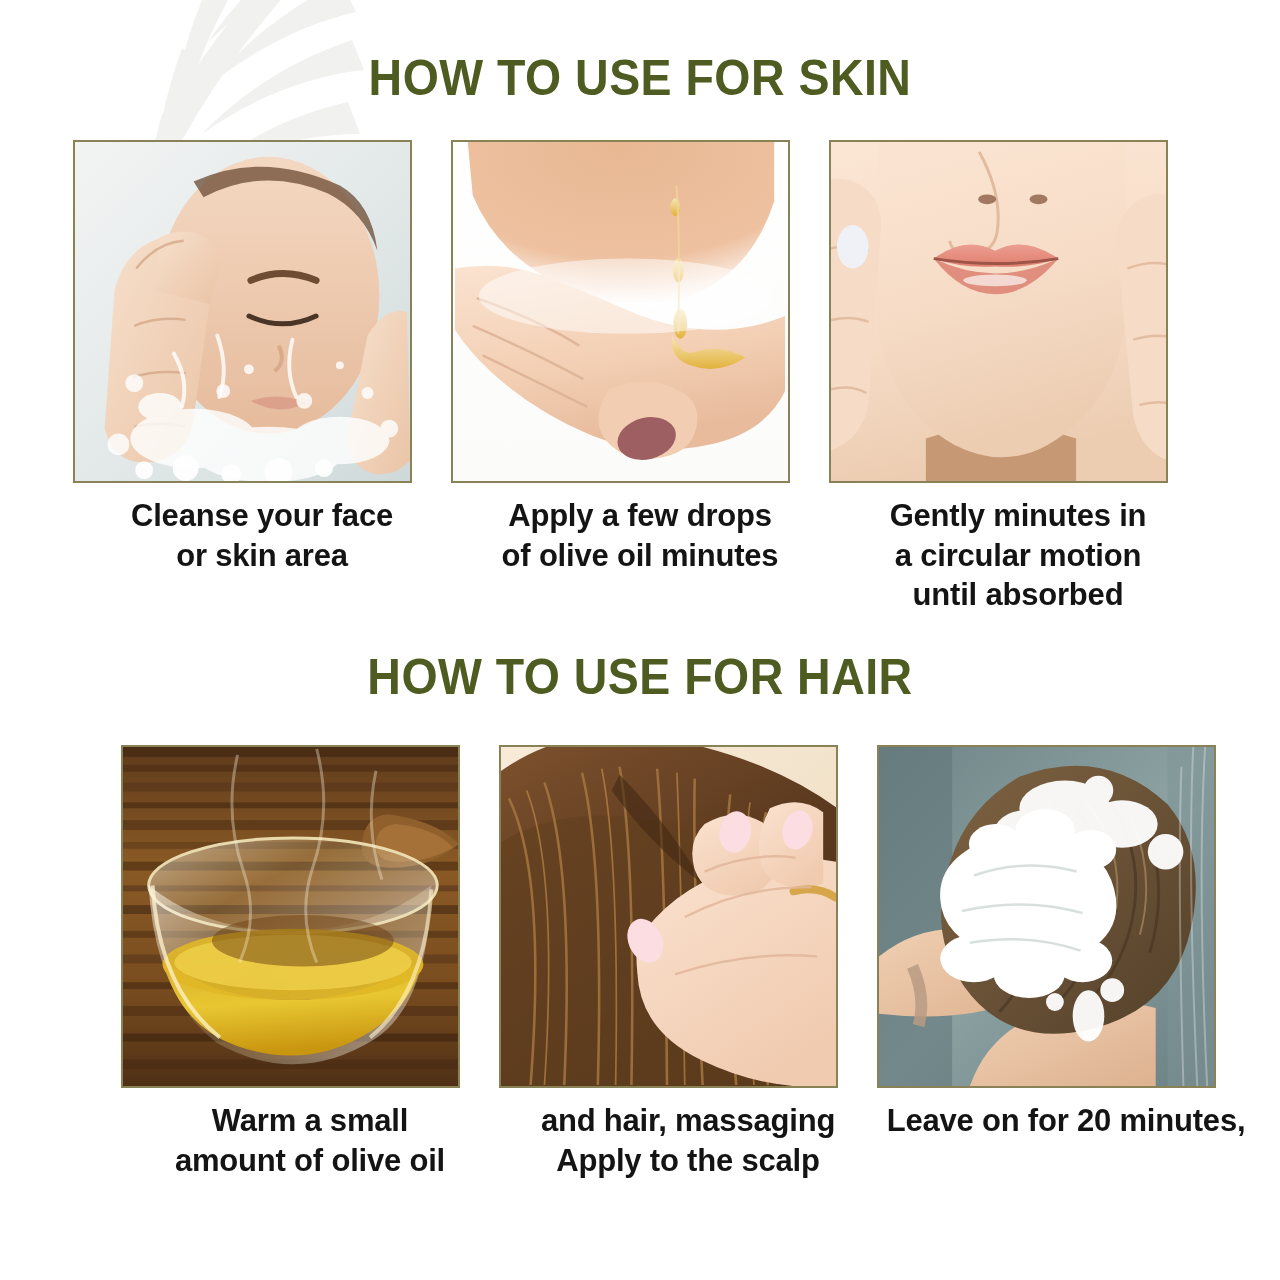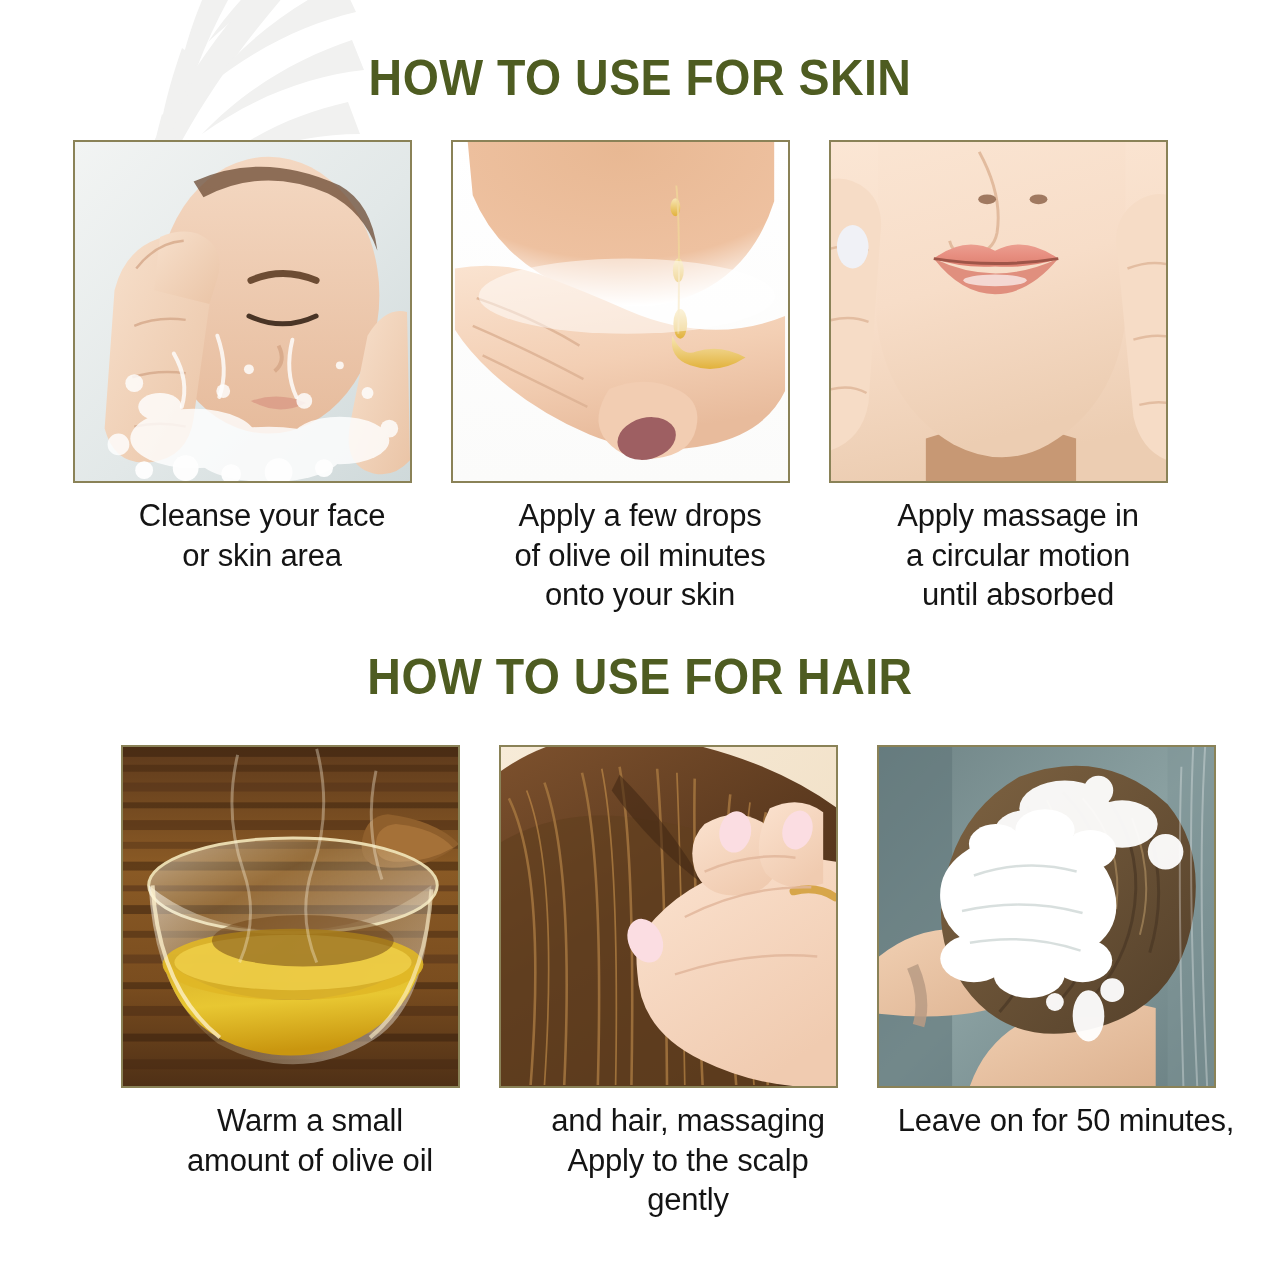--- a/index.html
+++ b/index.html
@@ -54,21 +54,21 @@
   .card-row {
     position: absolute;
     left: 73px;
     width: 1134px;
     display: flex;
     justify-content: space-between;
   }
   #row-skin { top: 140px; }
   #row-hair { top: 745px; padding-left: 48px; }
 
-  .card { width: 406px; }
+  .card { width: 406px; font-weight: bold; }
 
   .thumb {
     width: 339px;
     height: 343px;
     border: 2px solid #8a8257;
     box-sizing: border-box;
     overflow: hidden;
     position: relative;
     background: #f3efe8;
   }
@@ -239,21 +239,20 @@
             <path d="M222 196 q10 22 24 16 q24 -8 50 6 q-28 18 -56 8 q-22 -8 -18 -30 Z"></path>
           </g>
           <path d="M226 44 q4 40 2 150" stroke="#f0d79a" stroke-width="2" fill="none" opacity="0.75"></path>
 
           <ellipse cx="176" cy="156" rx="150" ry="38" fill="#ffffff" opacity="0.5"></ellipse>
         </svg>
       </div>
       <div class="caption">
         <span class="ln">Apply a few drops</span>
         <span class="ln">of olive oil minutes</span>
-        <span class="ln">onto your skin</span>
       </div>
     </div>
 
     <div class="card">
       <div class="thumb">
         <svg viewBox="0 0 339 343" xmlns="http://www.w3.org/2000/svg" preserveAspectRatio="xMidYMid slice">
           <defs>
             <linearGradient id="s3skin" x1="0" y1="0" x2="0.2" y2="1">
               <stop offset="0" stop-color="#fbe6d4"></stop>
                 <stop offset="0.55" stop-color="#f7ddc8"></stop>
@@ -294,21 +293,21 @@
             <path d="M358 60 q-32 -18 -58 8 q-16 18 -10 46 l16 164 q10 44 52 48 l0 -266 Z"></path>
           </g>
           <g stroke="#e3bda1" stroke-width="2.5" fill="none">
             <path d="M300 128 q26 -10 48 -2"></path>
             <path d="M306 200 q26 -8 46 0"></path>
             <path d="M312 266 q24 -6 42 2"></path>
           </g>
         </svg>
       </div>
       <div class="caption">
-        <span class="ln">Apply massage in</span>
+        <span class="ln">Gently minutes in</span>
         <span class="ln">a circular motion</span>
         <span class="ln">until absorbed</span>
       </div>
     </div>
   </div>
 
   <div id="title-hair" class="section-title">HOW TO USE FOR HAIR</div>
 
   <div id="row-hair" class="card-row">
 
@@ -439,21 +438,20 @@
           <g stroke="#e2b79c" stroke-width="2.5" fill="none" opacity="0.85">
             <path d="M206 126 q46 -20 92 -14"></path>
             <path d="M186 172 q62 -32 128 -30"></path>
             <path d="M176 230 q74 -24 144 -18"></path>
           </g>
         </svg>
       </div>
       <div class="caption">
         <span class="ln">and hair, massaging</span>
         <span class="ln">Apply to the scalp</span>
-        <span class="ln">gently</span>
       </div>
     </div>
 
     <div class="card">
       <div class="thumb">
         <svg viewBox="0 0 339 343" xmlns="http://www.w3.org/2000/svg" preserveAspectRatio="xMidYMid slice">
           <defs>
             <linearGradient id="s6bg" x1="0" y1="0" x2="1" y2="1">
               <stop offset="0" stop-color="#6f8486"></stop>
                 <stop offset="0.5" stop-color="#8aa0a1"></stop>
@@ -521,18 +519,18 @@
           </g>
 
           <g stroke="#ffffff" stroke-width="2" fill="none" opacity="0.3">
             <path d="M318 0 q-6 120 4 343"></path>
             <path d="M330 0 q-8 130 2 343"></path>
             <path d="M306 20 q-4 110 2 323"></path>
           </g>
         </svg>
       </div>
       <div class="caption">
-        <span class="ln">Leave on for 50 minutes,</span>
+        <span class="ln">Leave on for 20 minutes,</span>
       </div>
     </div>
   </div>
 
 </div>
 
 </body></html>

